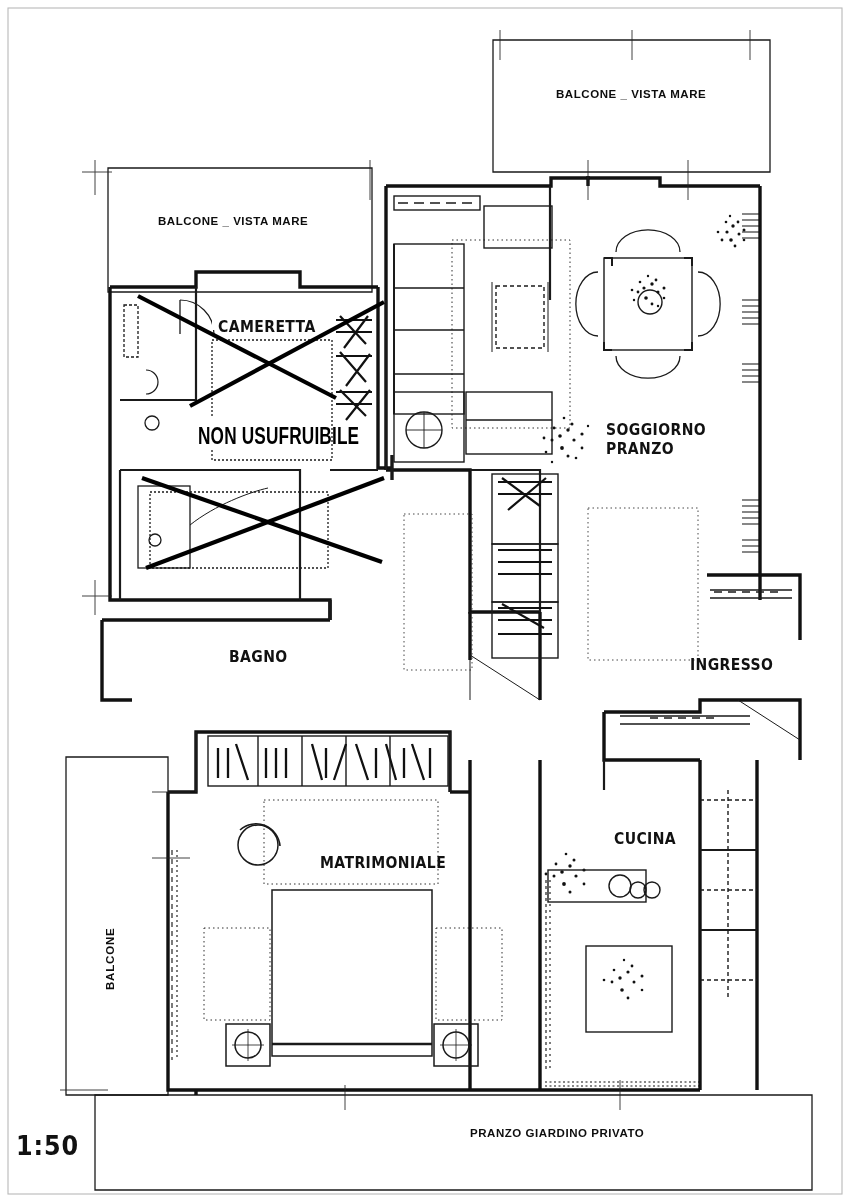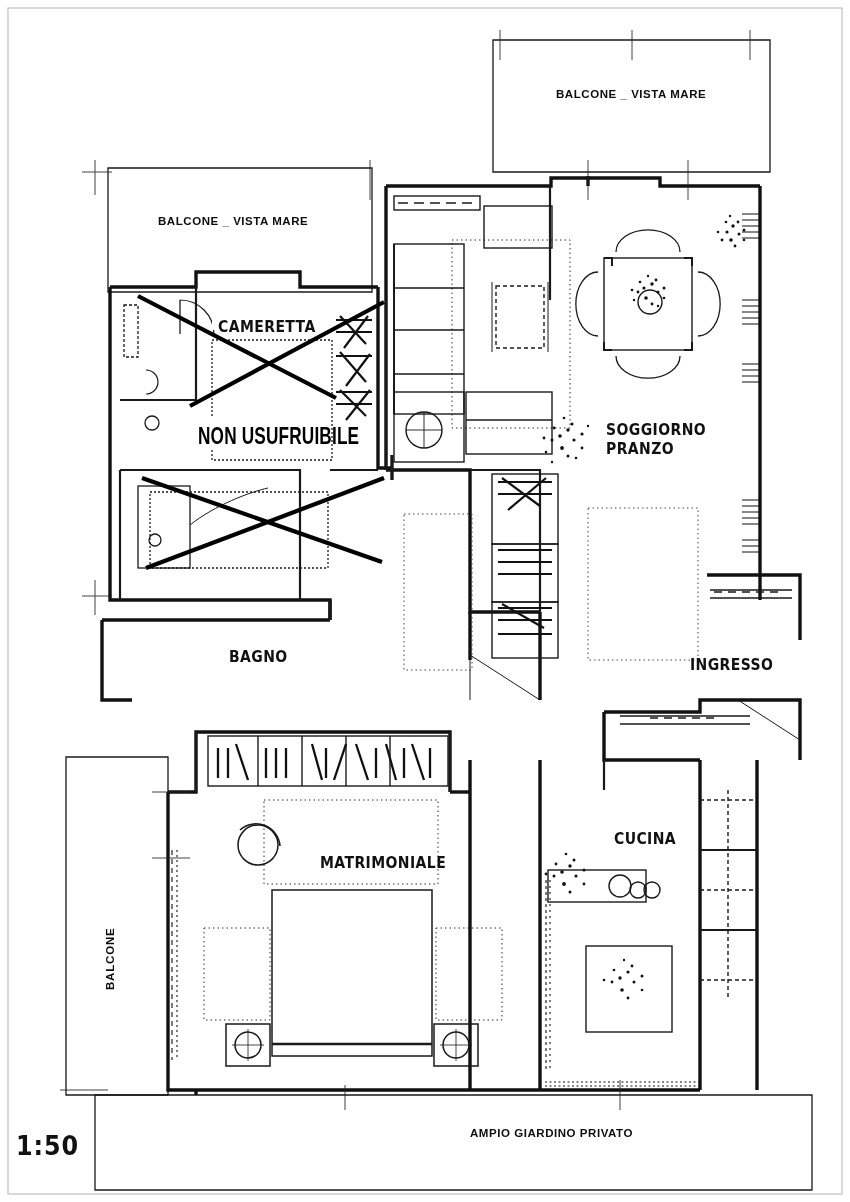--- a/index.html
+++ b/index.html
@@ -393,19 +393,19 @@
   <div class="lbl lbl-hand" style="left:229px;top:647px;">BAGNO</div>
 
   <div class="lbl lbl-hand" style="left:690px;top:655px;">INGRESSO</div>
 
   <div class="lbl lbl-hand" style="left:614px;top:829px;">CUCINA</div>
 
   <div class="lbl lbl-hand" style="left:320px;top:853px;">MATRIMONIALE</div>
 
   <div class="lbl lbl-vert" style="left:104px;top:990px;">BALCONE</div>
 
-  <div class="lbl lbl-print" style="left:470px;top:1127px;">AMPIO GIARDINO PRIVATO</div>
+  <div class="lbl lbl-print" style="left:470px;top:1127px;">PRANZO GIARDINO PRIVATO</div>
 
   <div class="lbl lbl-stamp" style="left:198px;top:423px;">NON USUFRUIBILE</div>
 
   <div class="lbl lbl-scale" style="left:16px;top:1131px;">1:50</div>
 
 </div>
 
 </body></html>

